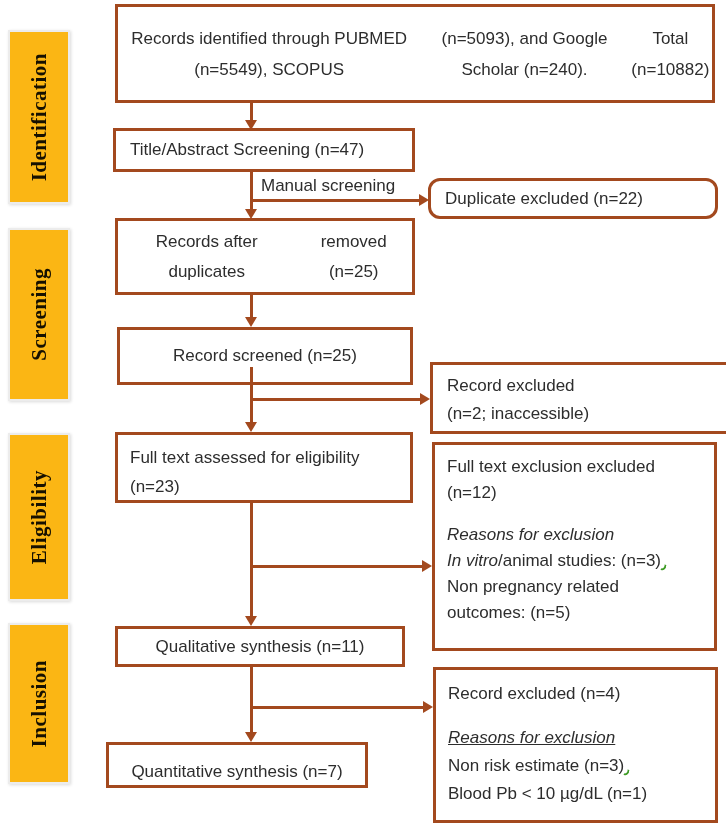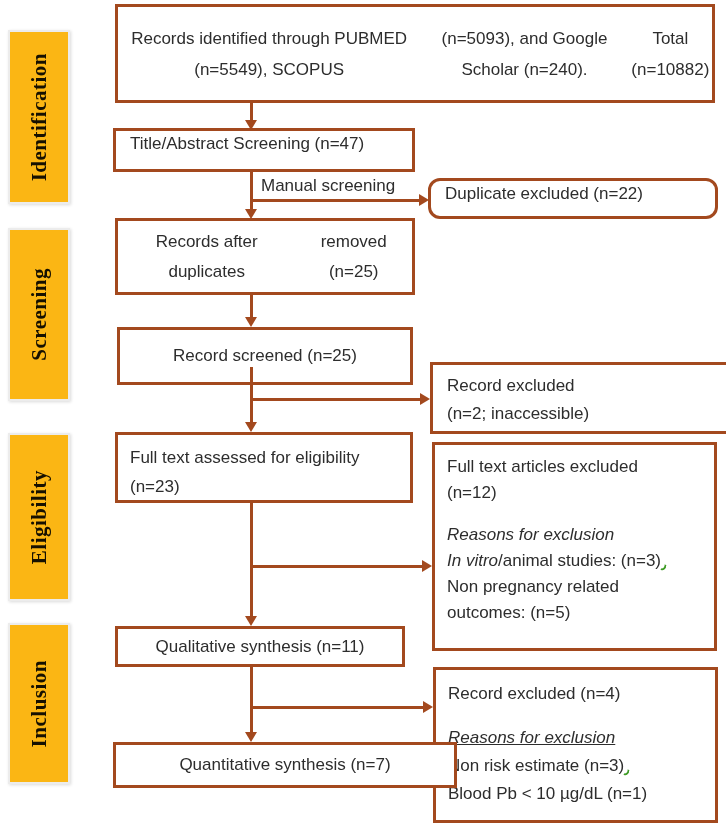--- a/index.html
+++ b/index.html
@@ -47,20 +47,21 @@
   .box.center {
     display: flex;
     flex-direction: row;
     align-items: center;
     justify-content: center;
     text-align: center;
   }
   .box.vcenter {
     display: flex;
     flex-direction: column;
+    justify-content: center;
   }
   .italic { font-style: italic; }
   .underline { text-decoration: underline; }
   .spacer { height: 16px; }
 
   
   .squig {
     display: inline-block;
     width: 5px;
     height: 7px;
@@ -101,21 +102,21 @@
   #b-identified      { left: 115px; top: 4px;   width: 600px; height: 99px; line-height: 31px; }
   #b-title-abstract  { left: 113px; top: 128px; width: 302px; height: 44px; padding-left: 14px; }
   #b-dup-excluded    { left: 428px; top: 178px; width: 290px; height: 41px; padding-left: 14px; border-radius: 12px; }
   #b-after-dup       { left: 115px; top: 218px; width: 300px; height: 77px; line-height: 30px; }
   #b-screened        { left: 117px; top: 327px; width: 296px; height: 58px; }
   #b-excluded-2      { left: 430px; top: 362px; width: 328px; height: 72px; padding: 7px 10px 0 14px; line-height: 28px; }
   #b-fulltext        { left: 115px; top: 432px; width: 298px; height: 71px; padding: 8px 10px 0 12px; line-height: 29px; }
   #b-fulltext-excl   { left: 432px; top: 442px; width: 285px; height: 209px; padding: 9px 8px 0 12px; line-height: 26px; }
   #b-qualitative     { left: 115px; top: 626px; width: 290px; height: 41px; }
   #b-excluded-4      { left: 433px; top: 667px; width: 285px; height: 156px; padding: 10px 8px 0 12px; line-height: 28px; }
-  #b-quantitative    { left: 113px; top: 742px; width: 344px; height: 46px; }
+  #b-quantitative    { left: 106px; top: 742px; width: 262px; height: 46px; align-items: flex-end; }
 
   #v1 { left: 250px; top: 102px; height: 20px; }
   #h1d { left: 245px; top: 120px; }
   #v2 { left: 250px; top: 171px; height: 40px; }
   #h2d { left: 245px; top: 209px; }
   #h2 { left: 250px; top: 199px; width: 171px; }
   #h2r { left: 419px; top: 194px; }
   #v3 { left: 250px; top: 293px; height: 27px; }
   #h3d { left: 245px; top: 317px; }
   #v4 { left: 250px; top: 367px; height: 57px; }
@@ -178,21 +179,21 @@
     <div>Record excluded</div>
     <div>(n=2; inaccessible)</div>
   </div>
 
   <div class="box" id="b-fulltext">
     <div>Full text assessed for eligibility</div>
     <div>(n=23)</div>
   </div>
 
   <div class="box" id="b-fulltext-excl">
-    <div>Full text articles excluded</div>
+    <div>Full text exclusion excluded</div>
     <div>(n=12)</div>
     <div class="spacer"></div>
     <div class="italic">Reasons for exclusion</div>
     <div><span class="italic">In vitro</span><span>/animal studies: (n=3)</span><span class="squig"></span></div>
     <div>Non pregnancy related</div>
     <div>outcomes: (n=5)</div>
   </div>
 
   <div class="box center" id="b-qualitative">
     <div>Qualitative synthesis (n=11)</div>

